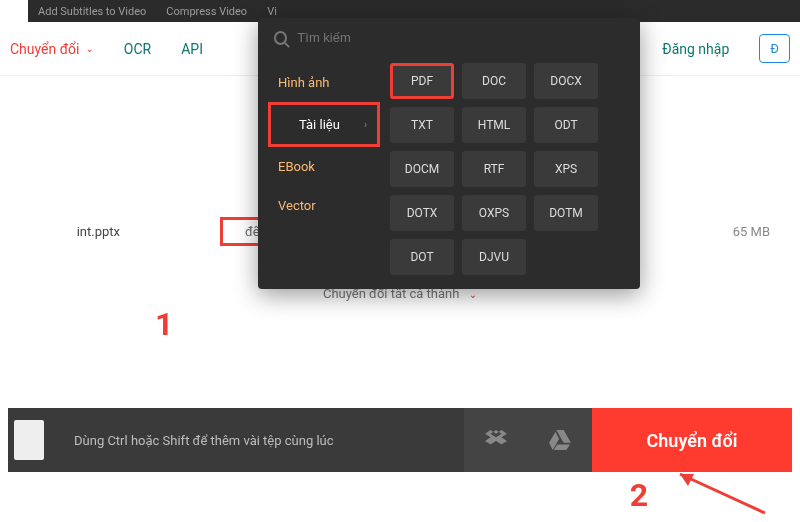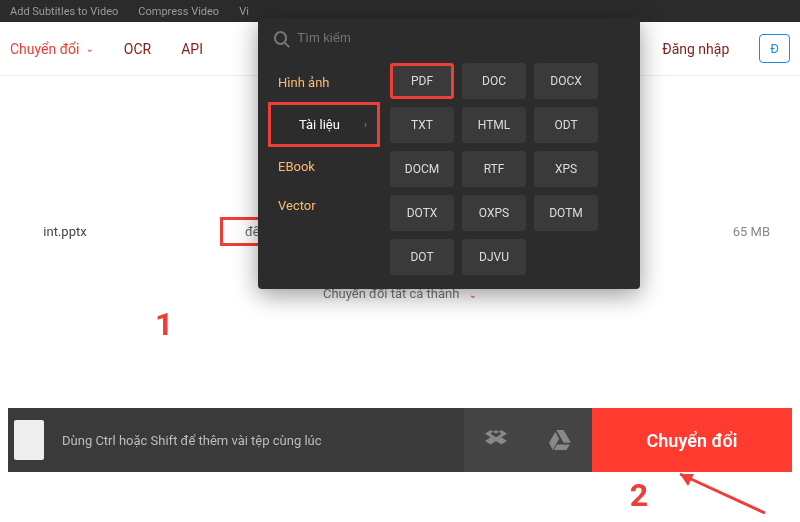--- a/index.html
+++ b/index.html
@@ -1,43 +1,43 @@
 <!DOCTYPE html>
 <html><head>
 <meta charset="utf-8">
 <style>
   * { box-sizing: border-box; margin: 0; padding: 0; }
   body { font-family: -apple-system, BlinkMacSystemFont, "Segoe UI", Roboto, Arial, sans-serif; width: 800px; height: 522px; overflow: hidden; position: relative; background: #fff; }
 
-  .top-strip { background: #2b2b2b; height: 22px; display: flex; align-items: center; padding: 0 10px; gap: 20px; }
+  .top-strip { background: #2b2b2b; height: 22px; display: flex; align-items: center; padding: 0 10px; gap: 20px; margin-left: 28px; }
   .top-strip span { color: #9c9c9c; font-size: 11px; }
 
   .nav-row { display: flex; align-items: center; height: 54px; padding: 0 10px; gap: 30px; border-bottom: 1px solid #eee; }
-  .nav-item { font-size: 14px; color: #7f1d1d; cursor: pointer; display: flex; align-items: center; gap: 6px; }
+  .nav-item { font-size: 14px; color: #0f766e; cursor: pointer; display: flex; align-items: center; gap: 6px; }
   .nav-item.accent { color: #ef3e36; }
   .chev { font-size: 10px; color: #ef3e36; }
   .nav-spacer { flex: 1; }
   .badge { background: #1e88e5; color: #fff; border-radius: 10px; padding: 1px 7px; font-size: 11px; }
   .signup-btn { border: 1px solid #1e88e5; color: #1e88e5; border-radius: 4px; padding: 6px 10px; font-size: 13px; }
 
   .main-area { position: relative; padding-top: 30px; text-align: center; }
   .main-title { color: #ef3e36; font-size: 30px; font-weight: 400; }
   .main-sub { color: #666; font-size: 15px; margin-top: 8px; }
 
   .file-row { display: flex; align-items: center; margin-top: 50px; padding: 0 10px; font-size: 13px; color: #444; }
-  .file-name { flex: 0 0 110px; text-align: center; }
+  .file-name { flex: 0 0 110px; text-align: right; }
   .den-box { border: 3px solid #ef3e36; padding: 4px 22px; color: #666; margin-left: 100px; }
   .file-size { margin-left: auto; color: #888; padding-right: 20px; }
 
   .convert-all { color: #777; font-size: 13px; margin-top: 40px; }
   .convert-all .chev2 { color: #ef3e36; margin-left: 6px; font-size: 10px; }
 
   .bottom-bar { position: absolute; bottom: 50px; left: 8px; right: 8px; height: 64px; background: #3a3a3a; display: flex; align-items: center; }
   .bottom-add { width: 30px; height: 40px; background: #eee; margin-left: 6px; border-radius: 2px; }
-  .bottom-hint { color: #bdbdbd; font-size: 13px; margin-left: 18px; flex: 1; }
+  .bottom-hint { color: #bdbdbd; font-size: 13px; margin-left: 30px; flex: 1; }
   .bottom-icon { width: 64px; height: 64px; display: flex; align-items: center; justify-content: center; color: #888; background: #444; }
   .bottom-cta { width: 200px; height: 64px; background: #ff3b30; color: #fff; display: flex; align-items: center; justify-content: center; font-size: 18px; font-weight: 600; cursor: pointer; }
 
   
   .panel { position: absolute; top: 18px; left: 258px; width: 382px; background: #2c2c2c; border-radius: 4px; box-shadow: 0 6px 24px rgba(0,0,0,.4); z-index: 50; padding-bottom: 14px; }
   .search { display: flex; align-items: center; padding: 12px 16px; gap: 10px; }
   .search-ic { width: 14px; height: 14px; border: 2px solid #777; border-radius: 50%; position: relative; }
   .search-ic::after { content: ''; position: absolute; width: 6px; height: 2px; background: #777; transform: rotate(45deg); bottom: -3px; right: -5px; }
   .search input { background: transparent; border: none; color: #aaa; font-size: 13px; outline: none; width: 100%; }
 

